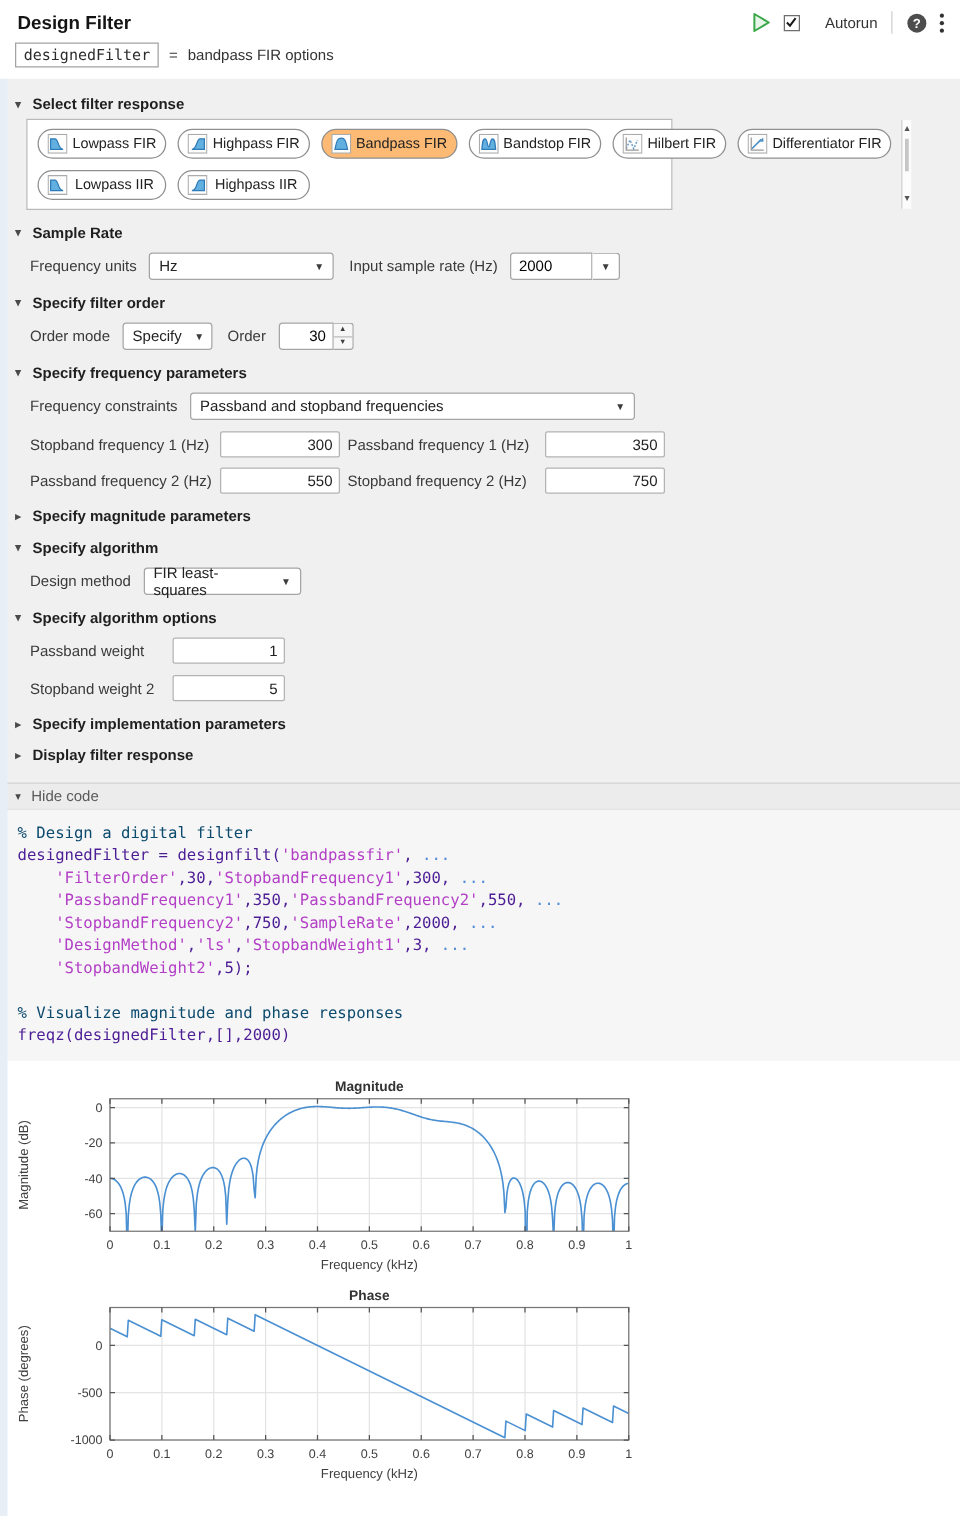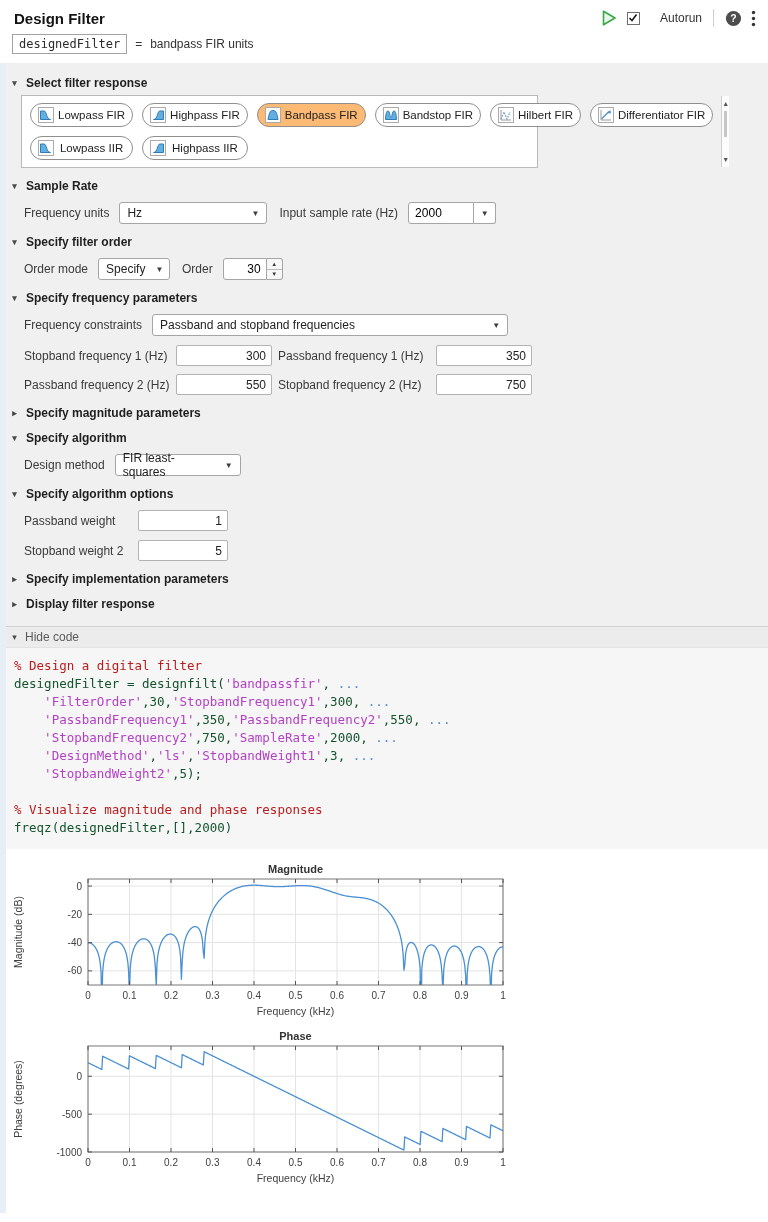--- a/index.html
+++ b/index.html
@@ -58,24 +58,24 @@
   .fgrid .lbl{margin:0}
   .fgrid .tinput{width:96px}
 
   .wrow .lbl{width:104px}
   .wrow .tinput{width:90px}
 
   
   .code-toggle{background:#ececec;border-top:1px solid #d2d2d2;border-bottom:1px solid #e3e3e3;padding:3px 0 3px 10px;color:#5a5a5a;display:flex;align-items:center;gap:6px}
   .code{background:#f6f6f6;padding:9px 0 12px 14px;font-family:"DejaVu Sans Mono",monospace;font-size:12.5px;line-height:18px;color:#3a3a3a}
   .codeline{white-space:pre;min-height:18px}
-  .tk-c{color:#b91c1c}
+  .tk-c{color:#0c4a6e}
   .tk-s{color:#b33fc6}
   .tk-e{color:#4f8bd6}
-  .tk-p{color:#14532d}
+  .tk-p{color:#4c1d95}
 
   
   .figures{background:#fff;padding:14px 0 16px 8px}
   .chart{margin-bottom:4px}
   svg text{font-family:"Liberation Sans",sans-serif}
 </style>
 </head>
 <body>
 
 <div class="header">
@@ -107,21 +107,21 @@
           <circle cx="2.5" cy="8.5" r="1.7" fill="#333"></circle>
           <circle cx="2.5" cy="14.5" r="1.7" fill="#333"></circle>
       </svg>
     </span>
   </div>
 </div>
 
 <div class="output-line">
   <span class="varbox">designedFilter</span>
   <span class="eq">=</span>
-  <span>bandpass FIR units</span>
+  <span>bandpass FIR options</span>
 </div>
 
 <div class="content">
 
   <div class="panel">
 
     <div class="sec">
       <span class="tri">▾</span>
       <span>Select filter response</span>
     </div>

